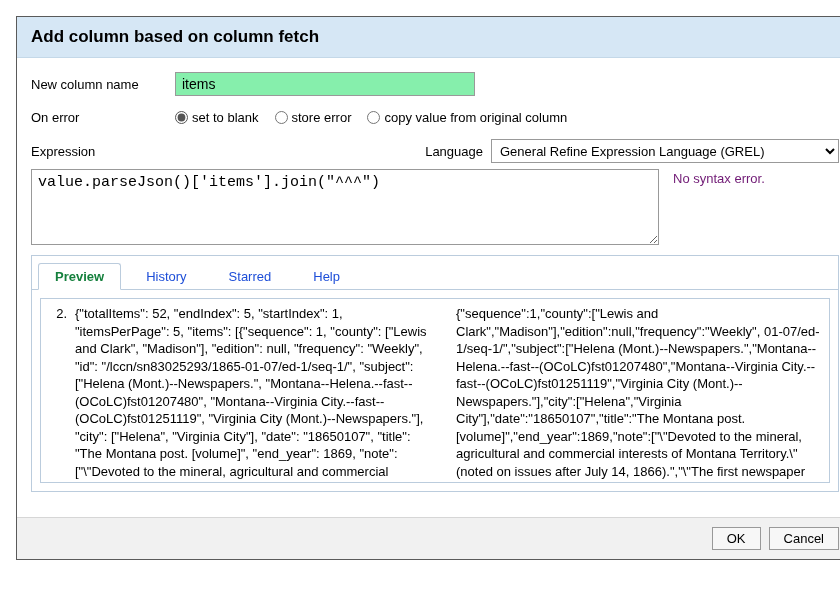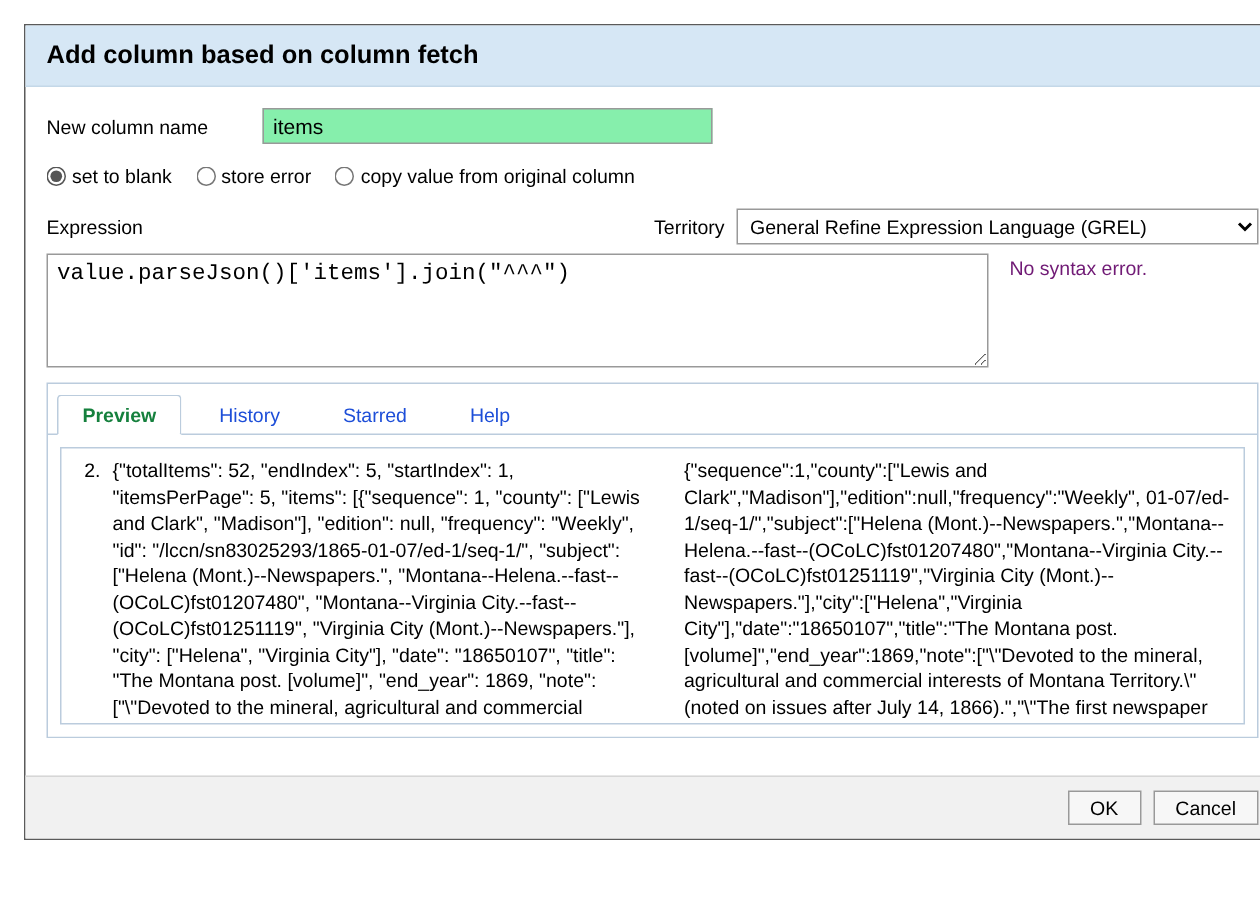--- a/index.html
+++ b/index.html
@@ -180,39 +180,40 @@
   <div class="titlebar">Add column based on column fetch</div>
 
   <div class="content">
 
     <div class="form-row">
       <div class="form-label">New column name</div>
       <input type="text" class="text-input" value="items" style="">
     </div>
 
     <div class="form-row">
+      <div class="form-label">On error</div>
       <div class="radio-group">
         <label class="radio-item">
           <input type="radio" name="onerr" checked="" style="">
           <span>set to blank</span>
         </label>
         <label class="radio-item">
           <input type="radio" name="onerr" style="">
           <span>store error</span>
         </label>
         <label class="radio-item">
           <input type="radio" name="onerr" style="">
           <span>copy value from original column</span>
         </label>
       </div>
     </div>
 
     <div class="lang-row">
       <div class="form-label">Expression</div>
-      <span class="lang-label">Territory</span>
+      <span class="lang-label">Language</span>
       <select class="lang-select">
         <option>General Refine Expression Language (GREL)</option>
       </select>
     </div>
 
     <div class="expr-area-row">
       <textarea class="expr-textarea" style="">value.parseJson()['items'].join("^^^")</textarea>
       <div class="syntax-msg">No syntax error.</div>
     </div>
 

